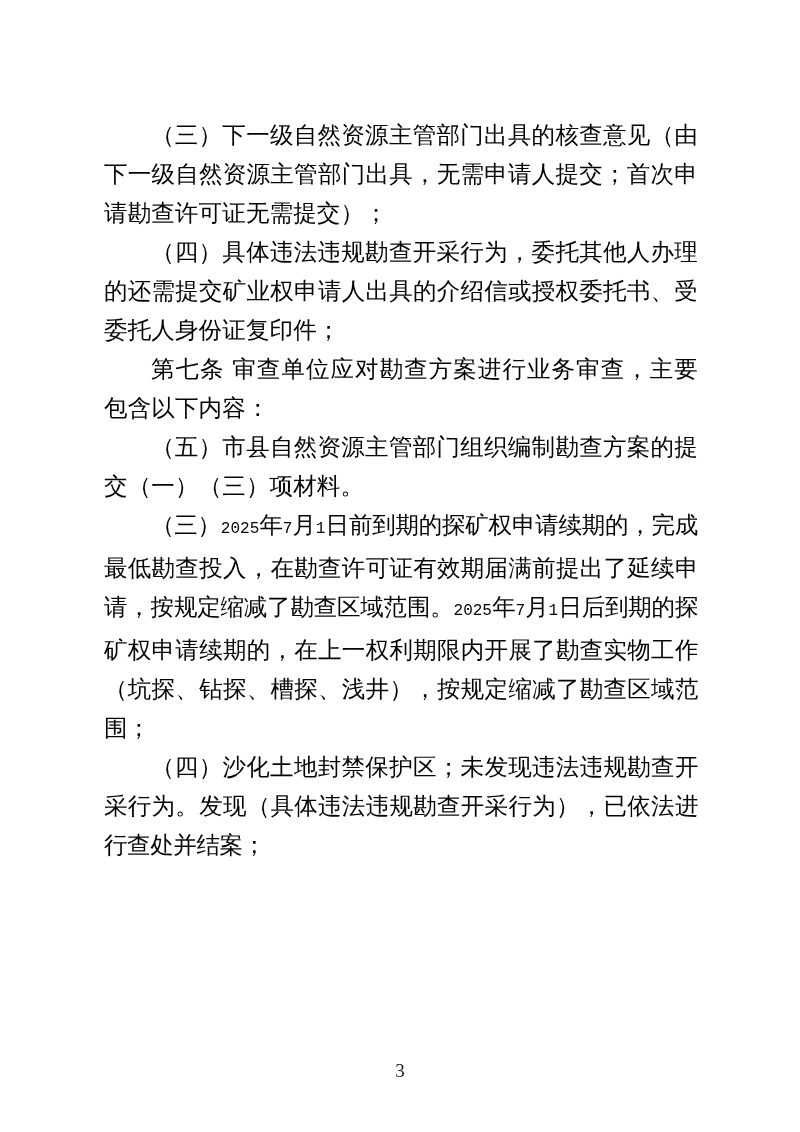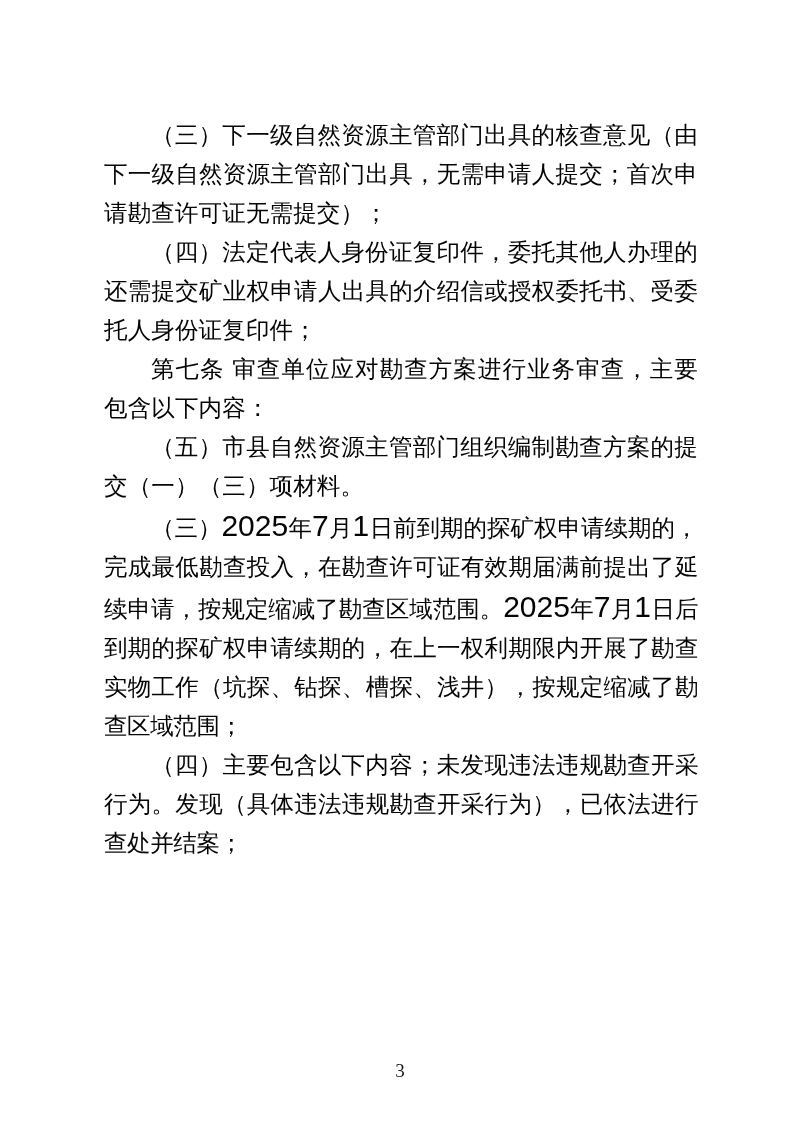--- a/index.html
+++ b/index.html
@@ -53,22 +53,22 @@
     letter-spacing: 0.15px;
   }
 
   
   .para.condensed {
     letter-spacing: -0.4px;
   }
 
   
   .num {
-    font-family: Liberation Sans, sans-serif;
-    font-size: 30px;
+    font-family: Liberation Mono, monospace;
+    font-size: 16px;
     letter-spacing: 0px;
   }
 
   .roman {
     font-family: "Liberation Serif", "DejaVu Serif", serif;
     font-size: 22px;
   }
 
   
   .page-number {
@@ -84,29 +84,29 @@
 </style>
 </head>
 <body>
 
 <div class="page">
 
   <div class="text-block">
 
     <p class="para wide">（三）下一级自然资源主管部门出具的核查意见（由下一级自然资源主管部门出具，无需申请人提交；首次申请勘查许可证无需提交）；</p>
 
-    <p class="para wide">（四）法定代表人身份证复印件，委托其他人办理的还需提交矿业权申请人出具的介绍信或授权委托书、受委托人身份证复印件；</p>
+    <p class="para wide">（四）具体违法违规勘查开采行为，委托其他人办理的还需提交矿业权申请人出具的介绍信或授权委托书、受委托人身份证复印件；</p>
 
     <p class="para wide">第七条 审查单位应对勘查方案进行业务审查，主要包含以下内容：</p>
 
     <p class="para wide">（五）市县自然资源主管部门组织编制勘查方案的提交（一）（三）项材料。</p>
 
 
 
     <p class="para condensed">（三）<span class="num">2025</span>年<span class="num">7</span>月<span class="num">1</span>日前到期的探矿权申请续期的，完成最低勘查投入，在勘查许可证有效期届满前提出了延续申请，按规定缩减了勘查区域范围。<span class="num">2025</span>年<span class="num">7</span>月<span class="num">1</span>日后到期的探矿权申请续期的，在上一权利期限内开展了勘查实物工作（坑探、钻探、槽探、浅井），按规定缩减了勘查区域范围；</p>
 
-    <p class="para condensed">（四）主要包含以下内容；未发现违法违规勘查开采行为。发现（具体违法违规勘查开采行为），已依法进行查处并结案；</p>
+    <p class="para condensed">（四）沙化土地封禁保护区；未发现违法违规勘查开采行为。发现（具体违法违规勘查开采行为），已依法进行查处并结案；</p>
 
   </div>
 
   <div class="page-number">3</div>
 
 </div>
 
 </body></html>

